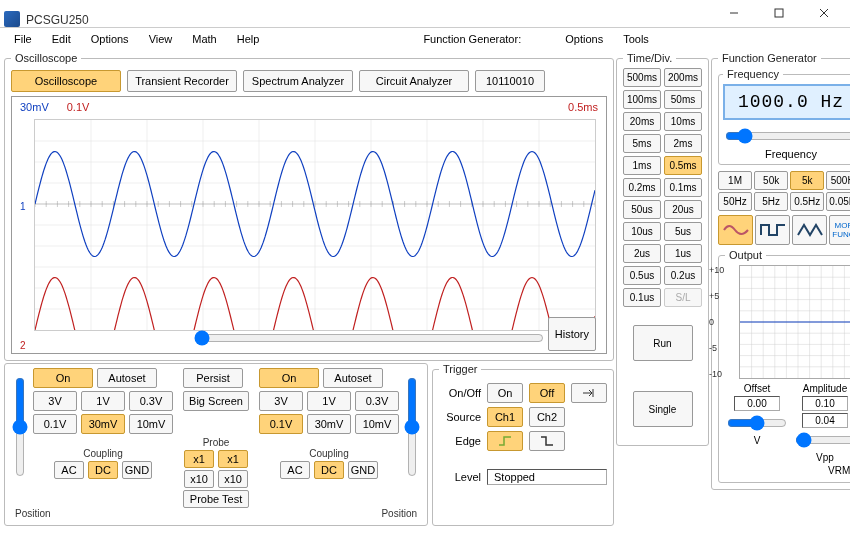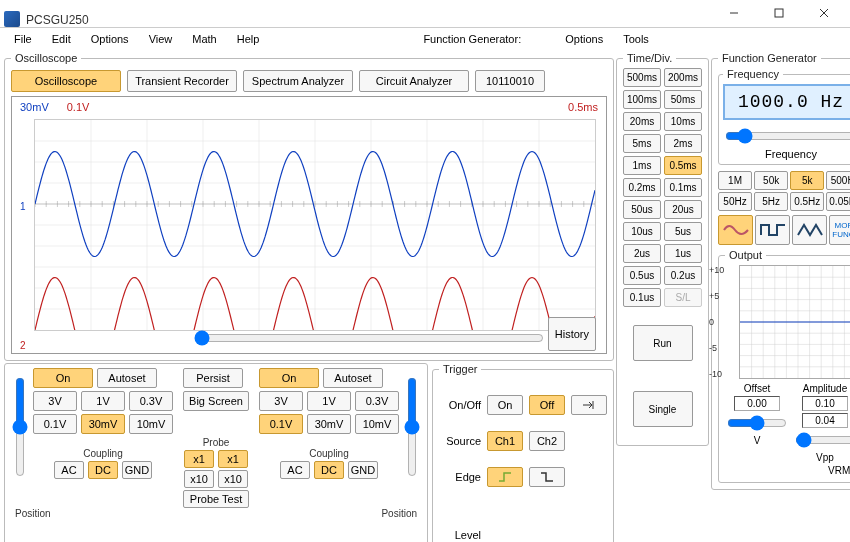--- a/index.html
+++ b/index.html
@@ -42,21 +42,21 @@
   .volts-inner { display:flex; gap:4px; align-items:flex-start; }
   .vslider { width:18px; height:118px; display:flex; align-items:center; justify-content:center; }
   .vslider input { writing-mode: vertical-lr; height:100px; }
   .vblock { display:flex; flex-direction:column; gap:3px; }
   .vrow { display:flex; gap:4px; }
   .vrow .btn { width:44px; }
   .sm .btn { width:30px; height:18px; }
   .coupling { display:flex; flex-direction:column; align-items:center; gap:2px; }
   .plabel { font-size:10px; color:#333; }
   .trigger { width:160px; }
-  .trigger .row { display:flex; align-items:center; gap:6px; margin:16px 0; }
+  .trigger .row { display:flex; align-items:center; gap:6px; margin:4px 0; }
   .trigger .lbl { width:42px; text-align:right; }
   .trigger .btn { width:36px; }
   .icbtn { width:30px; height:20px; display:flex; align-items:center; justify-content:center; }
   .readout { border:1px inset #aaa; background:#fff; padding:1px 6px; min-width:60px; display:inline-block; }
   .timediv { width:82px; }
   .timediv .grid2 { display:grid; grid-template-columns:1fr 1fr; gap:3px; }
   .timediv .btn { width:38px; height:19px; font-size:10px; }
   .runblock { display:flex; flex-direction:column; gap:6px; margin-top:6px; }
   .runblock .btn { width:60px; height:36px; margin:12px auto; }
   .rightcol { width:172px; display:flex; flex-direction:column; gap:2px; }
@@ -293,20 +293,21 @@
             </div>
           <div class="btn icbtn">
               <svg width="16" height="12" viewBox="0 0 16 12">
                 <path d="M2 2 L7 2 L7 10 L14 10" stroke="#333" fill="none" stroke-width="1.5"></path>
               </svg>
             </div>
         </div>
         <div style="height:10px"></div>
         <div class="row">
           <span class="lbl">Level</span>
+          <span class="readout" style="flex:1">Stopped</span>
         </div>
       </fieldset>
     </div>
   </div>
 
   <div style="display:flex;flex-direction:column;gap:2px">
     <fieldset class="timediv">
       <legend>Time/Div.</legend>
       <div class="grid2" id="tdgrid">
           <div class="btn">500ms</div>

